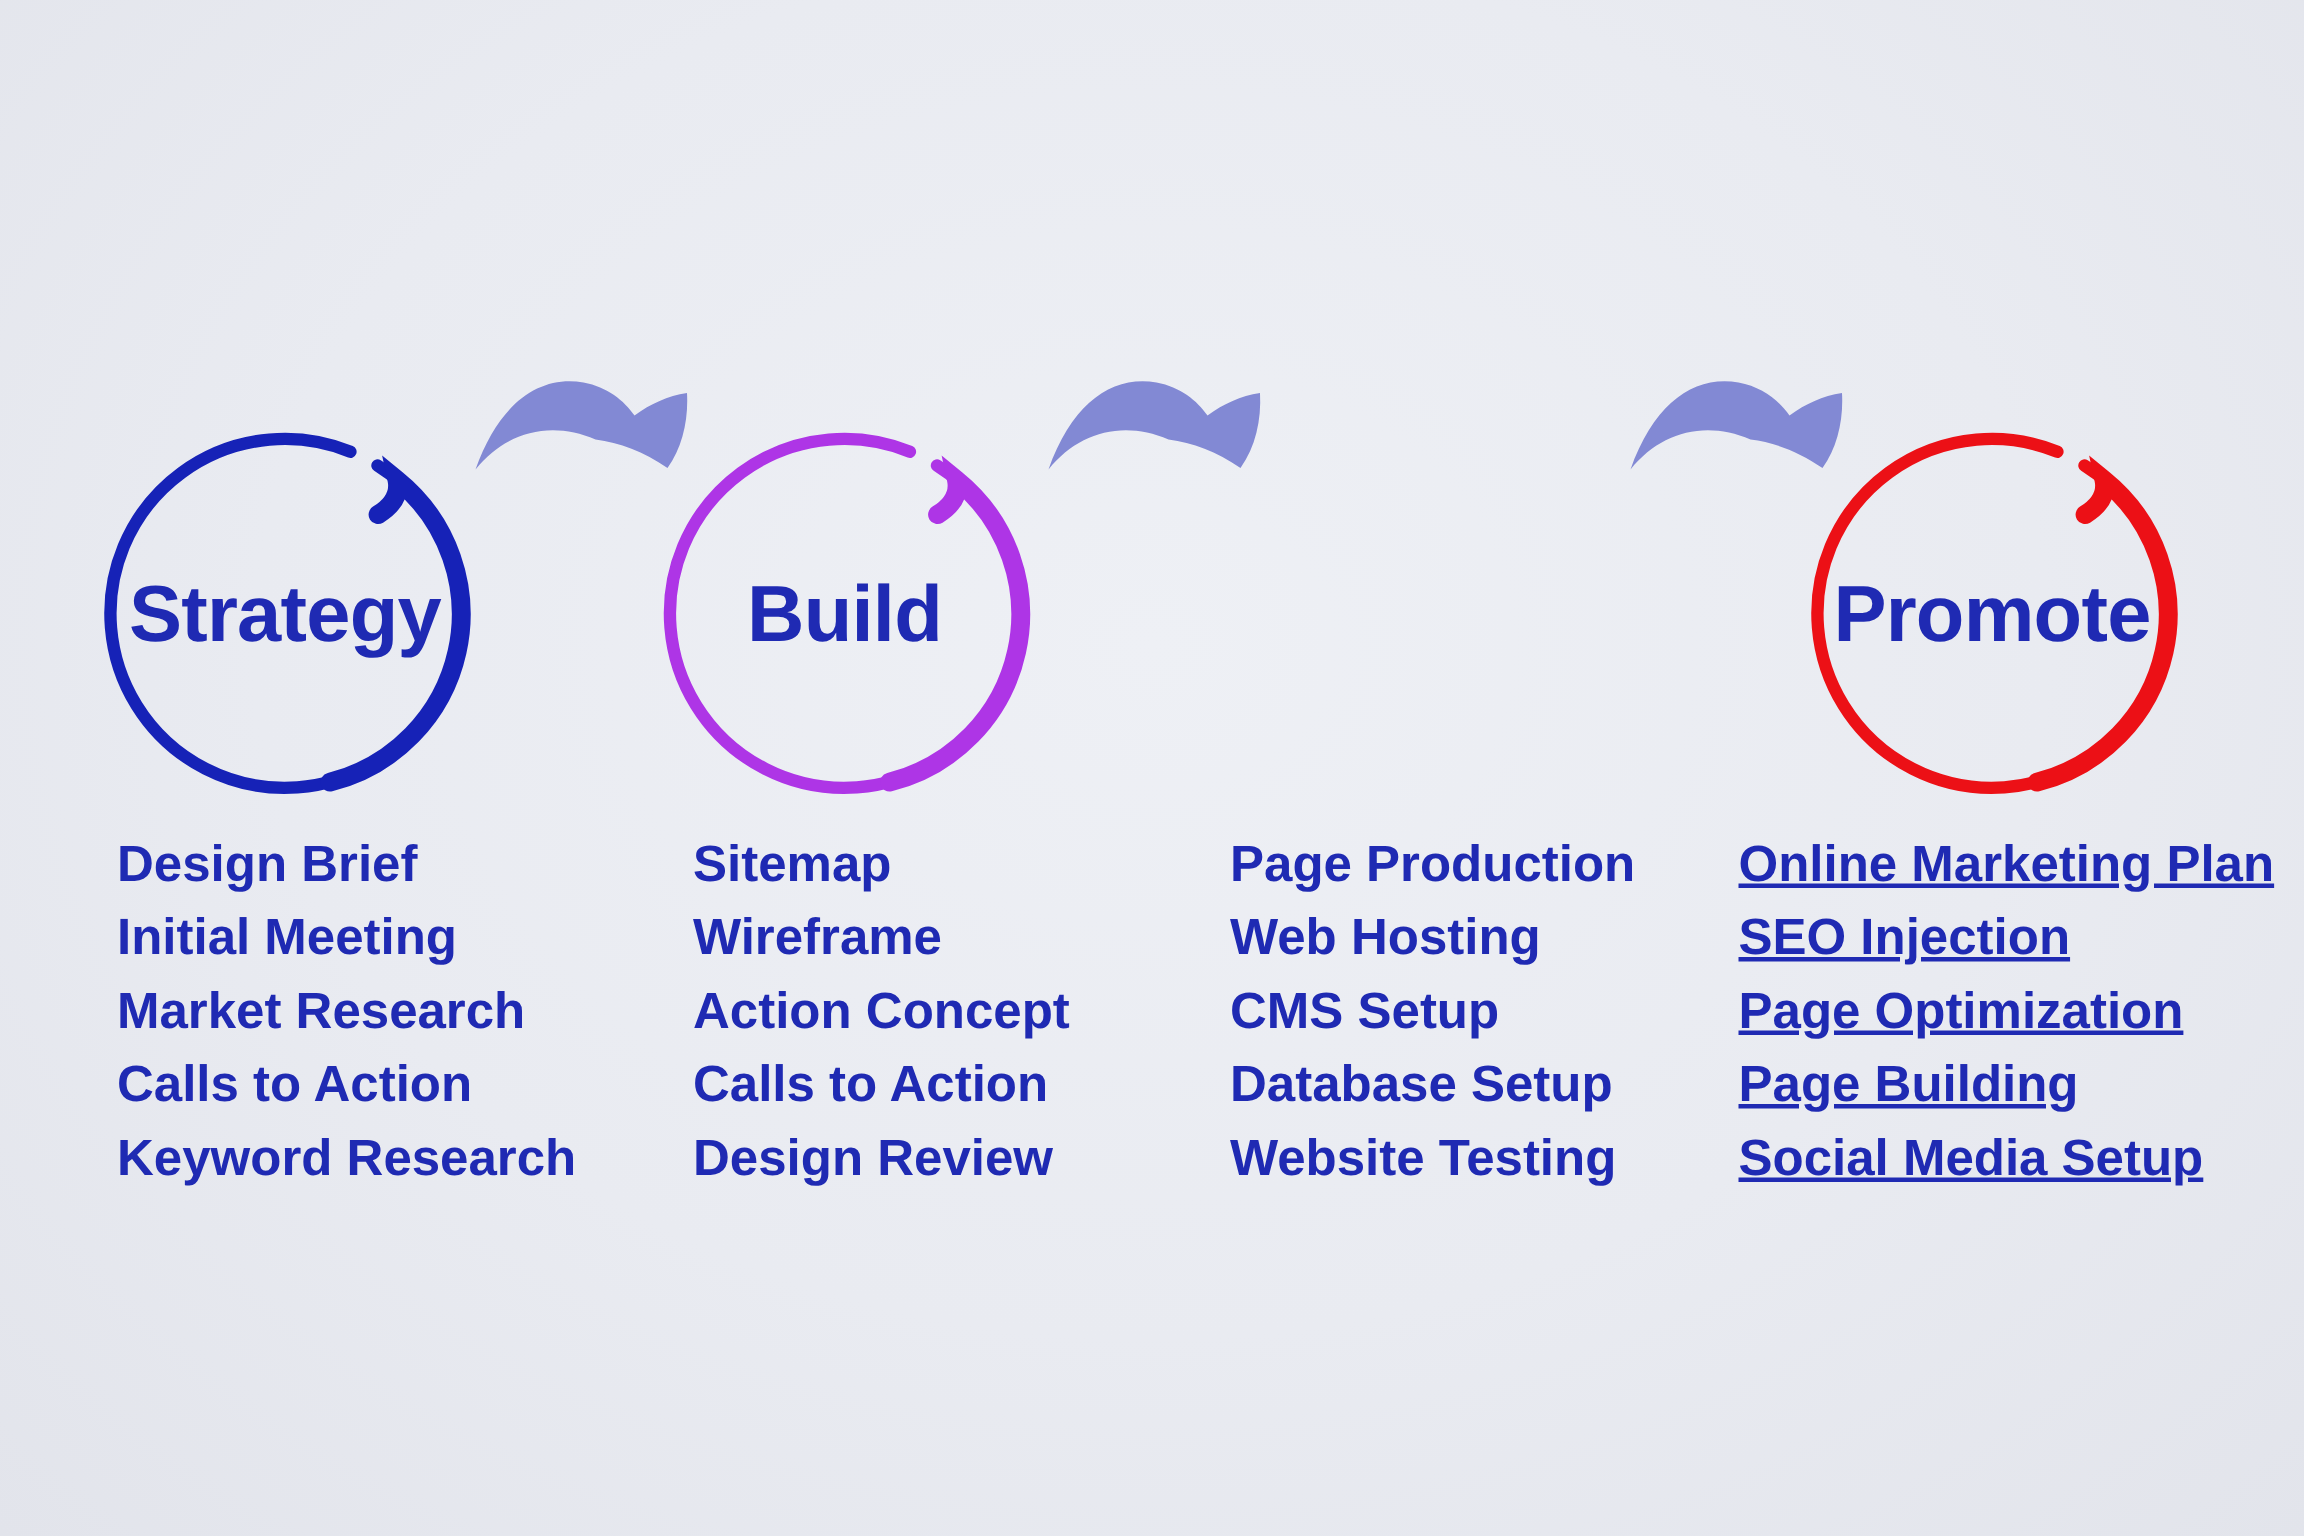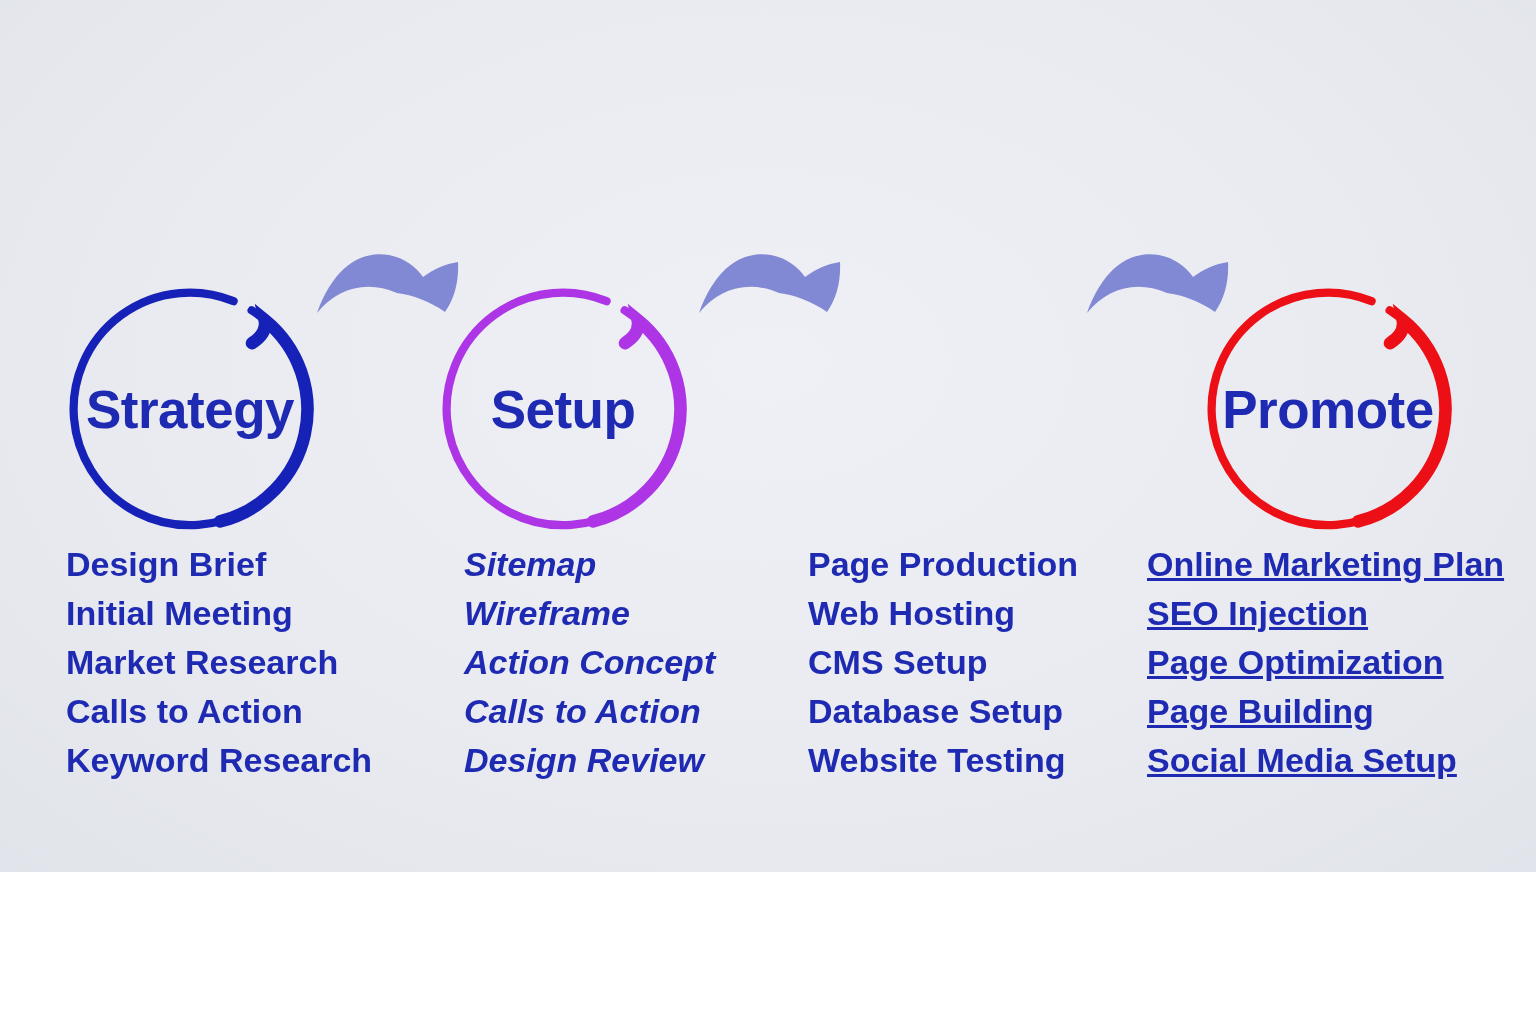--- a/index.html
+++ b/index.html
@@ -1,39 +1,39 @@
 <!DOCTYPE html>
 <html><head>
 <meta charset="utf-8">
 <style>
   html,body{margin:0;padding:0;}
   .canvas{
     position:relative;
-    width:1536px;height:872px;
+    width:1536px;height:1024px;
     overflow:hidden;
     background:radial-gradient(ellipse at 50% 42%, #eef0f5 0%, #e9ebf1 55%, #e2e4eb 100%);
     font-family:"Liberation Sans", sans-serif;
   }
   .stage-circle{position:absolute;top:283px;width:252px;height:252px;}
   .c0{left:64px;} .c1{left:437px;} .c2{left:819px;} .c3{left:1202px;}
   .ring-svg{width:100%;height:100%;display:block;}
   .ring-main{fill:none;stroke-width:8.5;stroke-linecap:round;}
   .ring-end{fill:none;stroke-width:13;stroke-linecap:round;}
   .stage-label{
     position:absolute;inset:0;
     display:flex;align-items:center;justify-content:center;
     font-size:53px;font-weight:bold;letter-spacing:-0.5px;
     color:#1f2ab3;white-space:nowrap;
   }
   .stage-list{
-    position:absolute;top:540px;margin:0;padding:0;list-style:none;
+    position:absolute;top:540px;margin:12px;padding:0;list-style:none;
     font-size:34px;line-height:49px;font-weight:bold;
     color:#1f2ab3;white-space:nowrap;
   }
-  .l0{left:66px;} .l1{left:464px;font-style:italic;} .l2{left:808px;} .l3{left:1147px;text-decoration:underline;}
+  .l0{left:66px;} .l1{left:450px;} .l2{left:808px;} .l3{left:1147px;text-decoration:underline;}
   .flow-arrow{position:absolute;top:248px;width:146px;height:68px;}
   .a0{left:315px;} .a1{left:697px;} .a2{left:1085px;}
 </style>
 </head>
 <body>
 
 <div class="canvas">
 
   <div class="stage-circle c0">
     <svg class="ring-svg" viewBox="0 0 260 260">
@@ -52,21 +52,21 @@
 
   <svg class="flow-arrow a0" viewBox="0 0 146 68">
     <path d="M2,65 C18,20 45,2 74,7 C90,10 101,19 108,29 C119,21 130,16 143,14 C144,32 140,50 130,64 C114,53 98,47 82,45 C52,32 22,40 2,65 Z" fill="#8289d4"></path>
   </svg>
 
   <div class="stage-circle c1">
     <svg class="ring-svg" viewBox="0 0 260 260">
       <path class="ring-main" fill="none" d="M175,18.7 A120,120 0 1 0 193.6,28.2" stroke="#ae35e6"></path>
       <path class="ring-end" fill="none" d="M161,246 A119,119 0 0 0 207,38 Q210,52 194,62" stroke="#ae35e6"></path>
     </svg>
-    <div class="stage-label">Setup</div>
+    <div class="stage-label">Build</div>
   </div>
   <ul class="stage-list l1">
     <li>Sitemap</li>
     <li>Wireframe</li>
     <li>Action Concept</li>
     <li>Calls to Action</li>
     <li>Design Review</li>
   </ul>
 
   <svg class="flow-arrow a1" viewBox="0 0 146 68">

